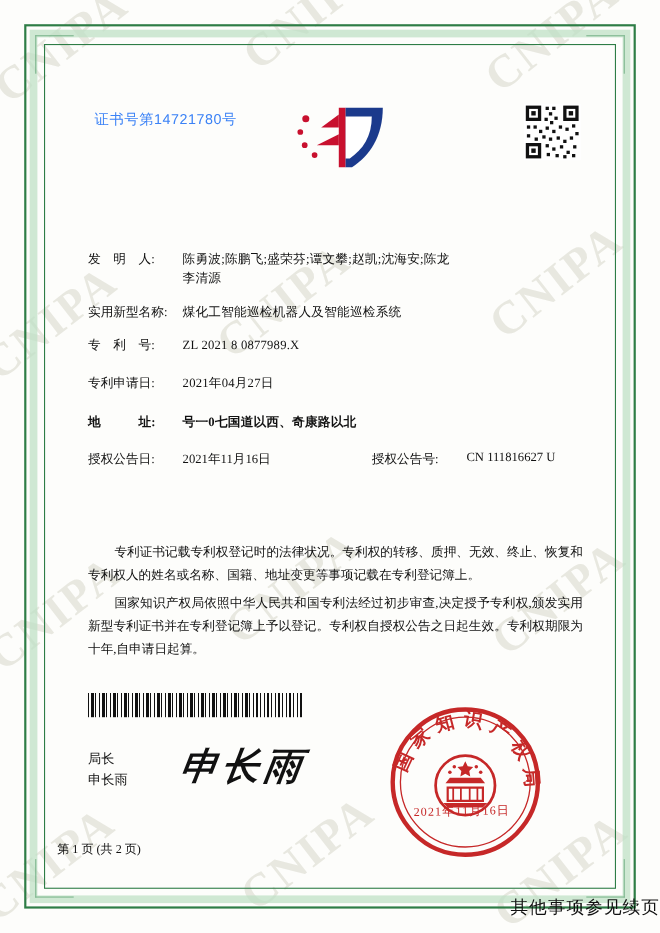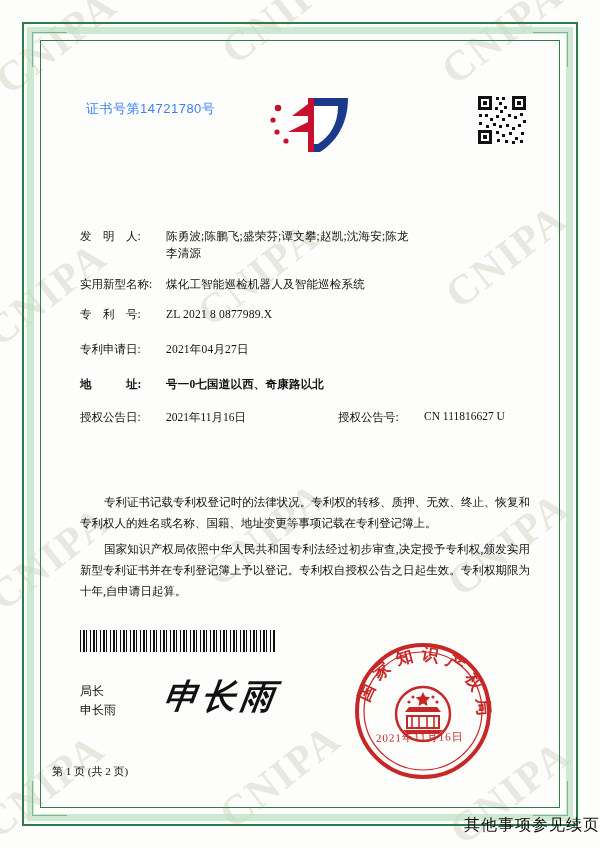--- a/index.html
+++ b/index.html
@@ -176,21 +176,21 @@
     background-image: repeating-linear-gradient(90deg,
       #111 0px, #111 1px, transparent 1px, transparent 3px,
       #111 3px, #111 5px, transparent 5px, transparent 6px,
       #111 6px, #111 7px, transparent 7px, transparent 10px);
   }
 
   
   .sig-label {
     position: absolute;
     left: 28px; top: 630px;
-    font-family: Liberation Sans, sans-serif;
+    font-family: Liberation Mono, monospace;
     font-size: 12px;
     color: #111;
     line-height: 1.6;
   }
   .sig-hand {
     position: absolute;
     left: 112px; top: 622px;
     font-family: "Liberation Serif", "DejaVu Serif", serif;
     font-size: 34px;
     font-weight: bold;

